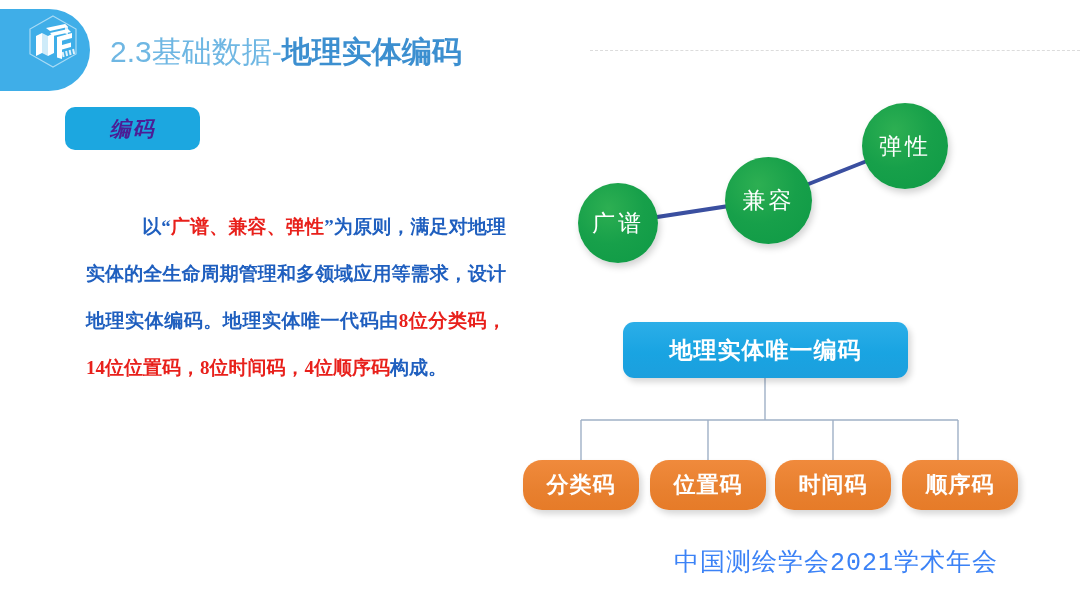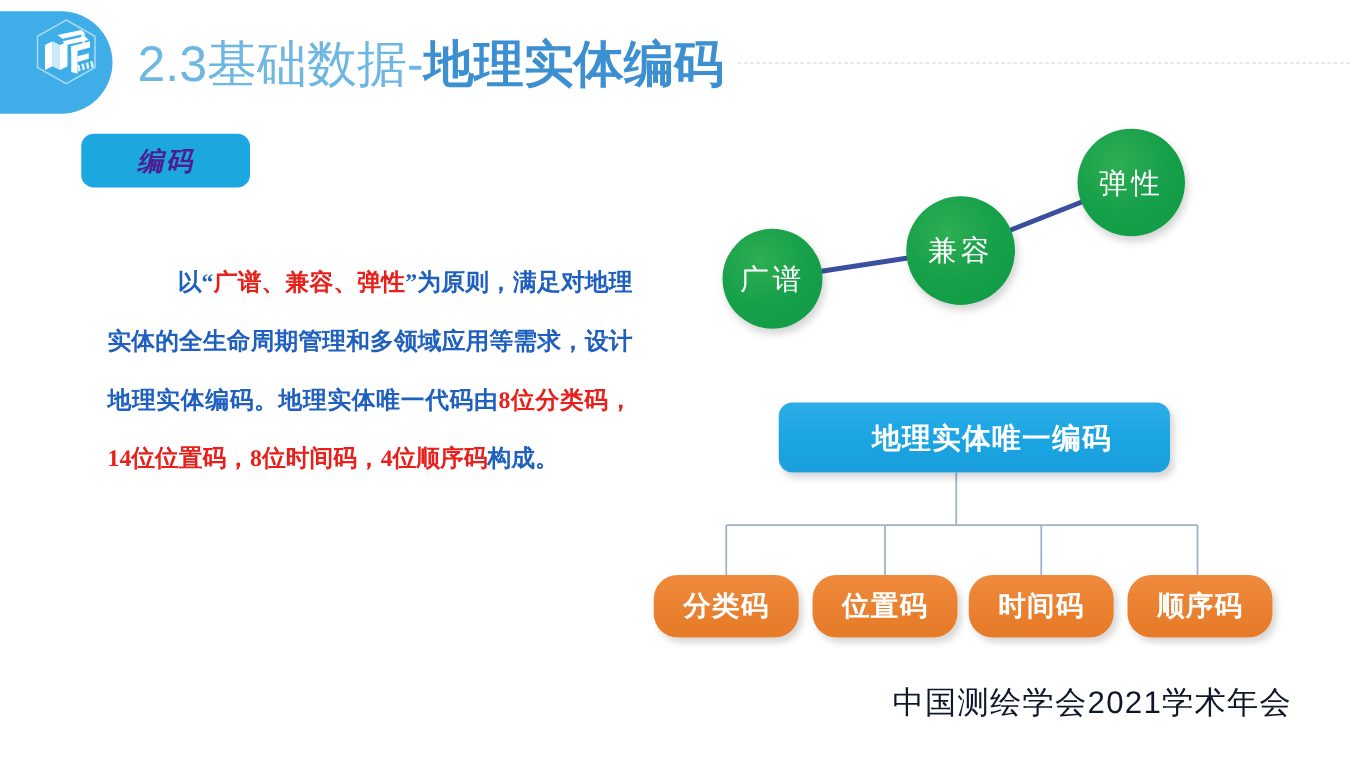--- a/index.html
+++ b/index.html
@@ -34,21 +34,21 @@
     top: 12px;
     width: 58px;
     height: 58px;
   }
 
   
   #title {
     position: absolute;
     left: 110px;
     top: 32px;
-    font-size: 40px;
+    font-size: 30px;
     line-height: 40px;
     white-space: nowrap;
     letter-spacing: 0px;
   }
   #title .t-light {
     color: #6FB7E3;
     font-weight: normal;
   }
   #title .t-bold {
     color: #3C8FD0;
@@ -144,21 +144,20 @@
     border-radius: 11px;
     box-shadow: 3px 4px 6px rgba(0,0,0,0.16);
     display: flex;
     align-items: center;
     justify-content: center;
     color: #ffffff;
     font-size: 23px;
     font-weight: bold;
     letter-spacing: 1px;
     z-index: 2;
-    padding-left: 28px;
   }
   .obox {
     position: absolute;
     top: 150px;
     width: 116px;
     height: 50px;
     background: linear-gradient(180deg, #F08A3C 0%, #E8802F 60%, #E67B28 100%);
     border-radius: 19px;
     box-shadow: 3px 4px 6px rgba(0,0,0,0.16);
     display: flex;
@@ -167,25 +166,25 @@
     color: #ffffff;
     font-size: 22px;
     font-weight: bold;
     letter-spacing: 1px;
     z-index: 2;
   }
 
   
   #footer {
     position: absolute;
-    left: 714px;
+    left: 674px;
     top: 545px;
-    font-family: Liberation Sans, sans-serif;
+    font-family: Liberation Mono, monospace;
     font-size: 25px;
-    color: #0f172a;
+    color: #3b82f6;
     letter-spacing: 1px;
     white-space: nowrap;
   }
 </style>
 </head>
 <body>
 
 <div id="slide">
 
   <div id="logo-badge"></div>

